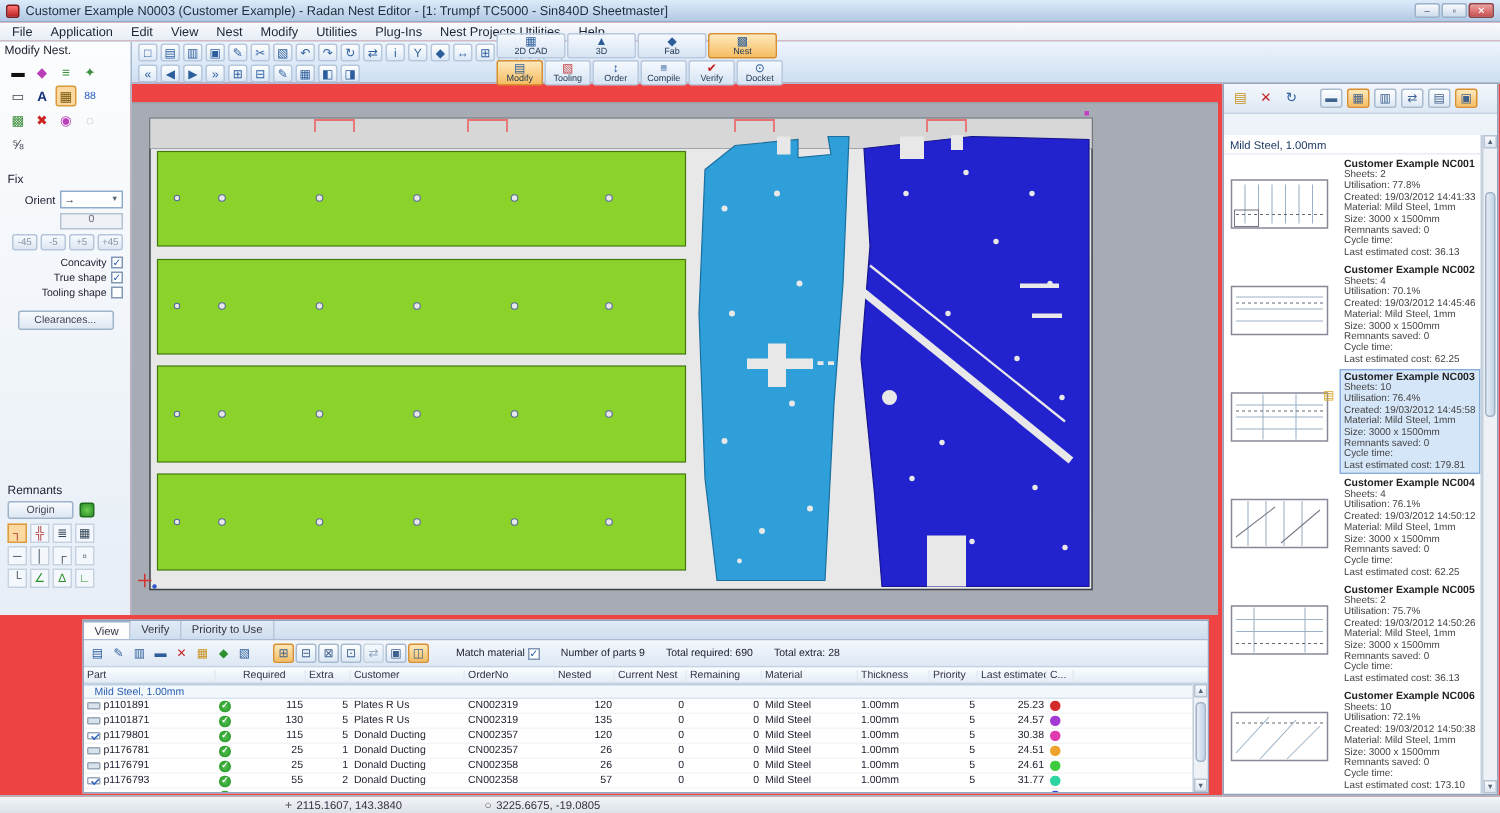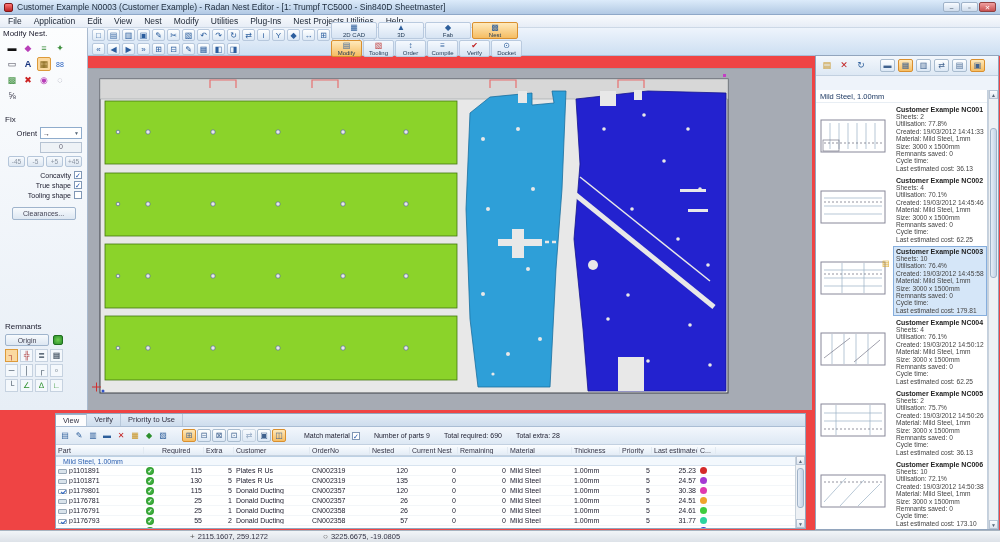--- a/index.html
+++ b/index.html
@@ -734,21 +734,21 @@
     <div class="bp-scroll">
       <div class="scr-arrow">▲</div>
       <div class="scr-thumb"></div>
       <div class="scr-arrow down">▼</div>
     </div>
   </div>
 
   <div class="statusbar">
     <span class="coord coord1">
       <span class="coicon">+</span>
-      <span>2115.1607, 259.1272</span>
+      <span>2115.1607, 143.3840</span>
     </span>
     <span class="coord coord2">
       <span class="coicon">○</span>
       <span>3225.6675, -19.0805</span>
     </span>
   </div>
 
 </div>
 
 </body></html>

